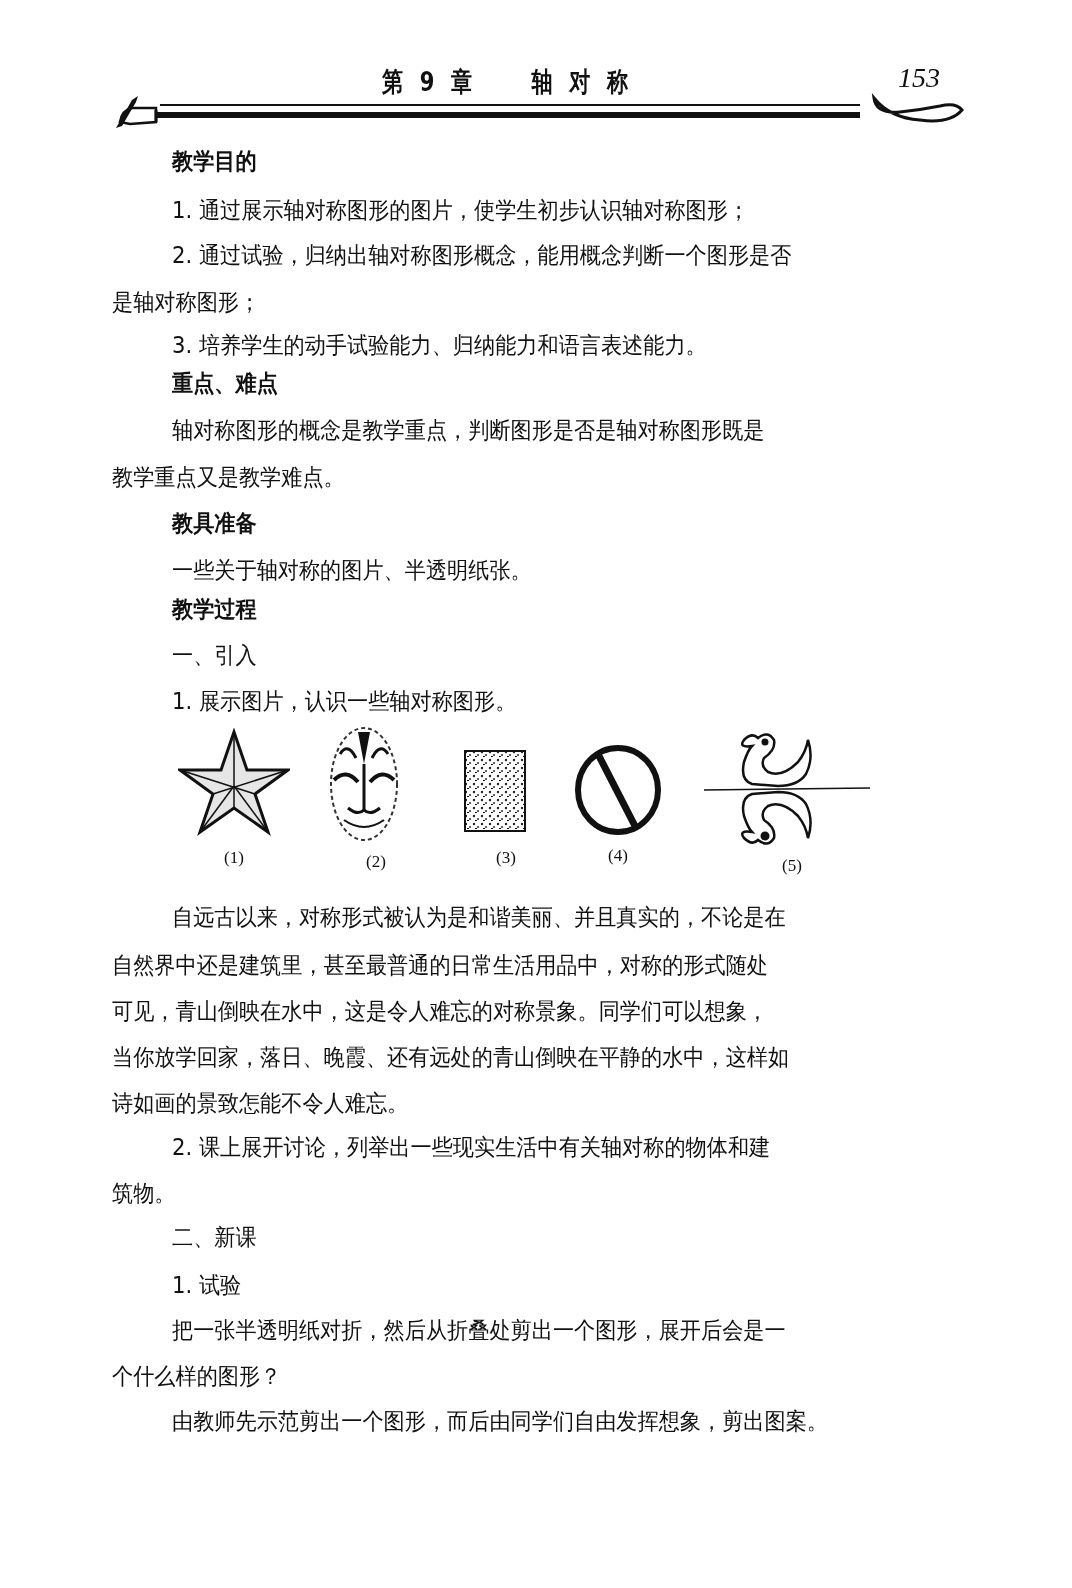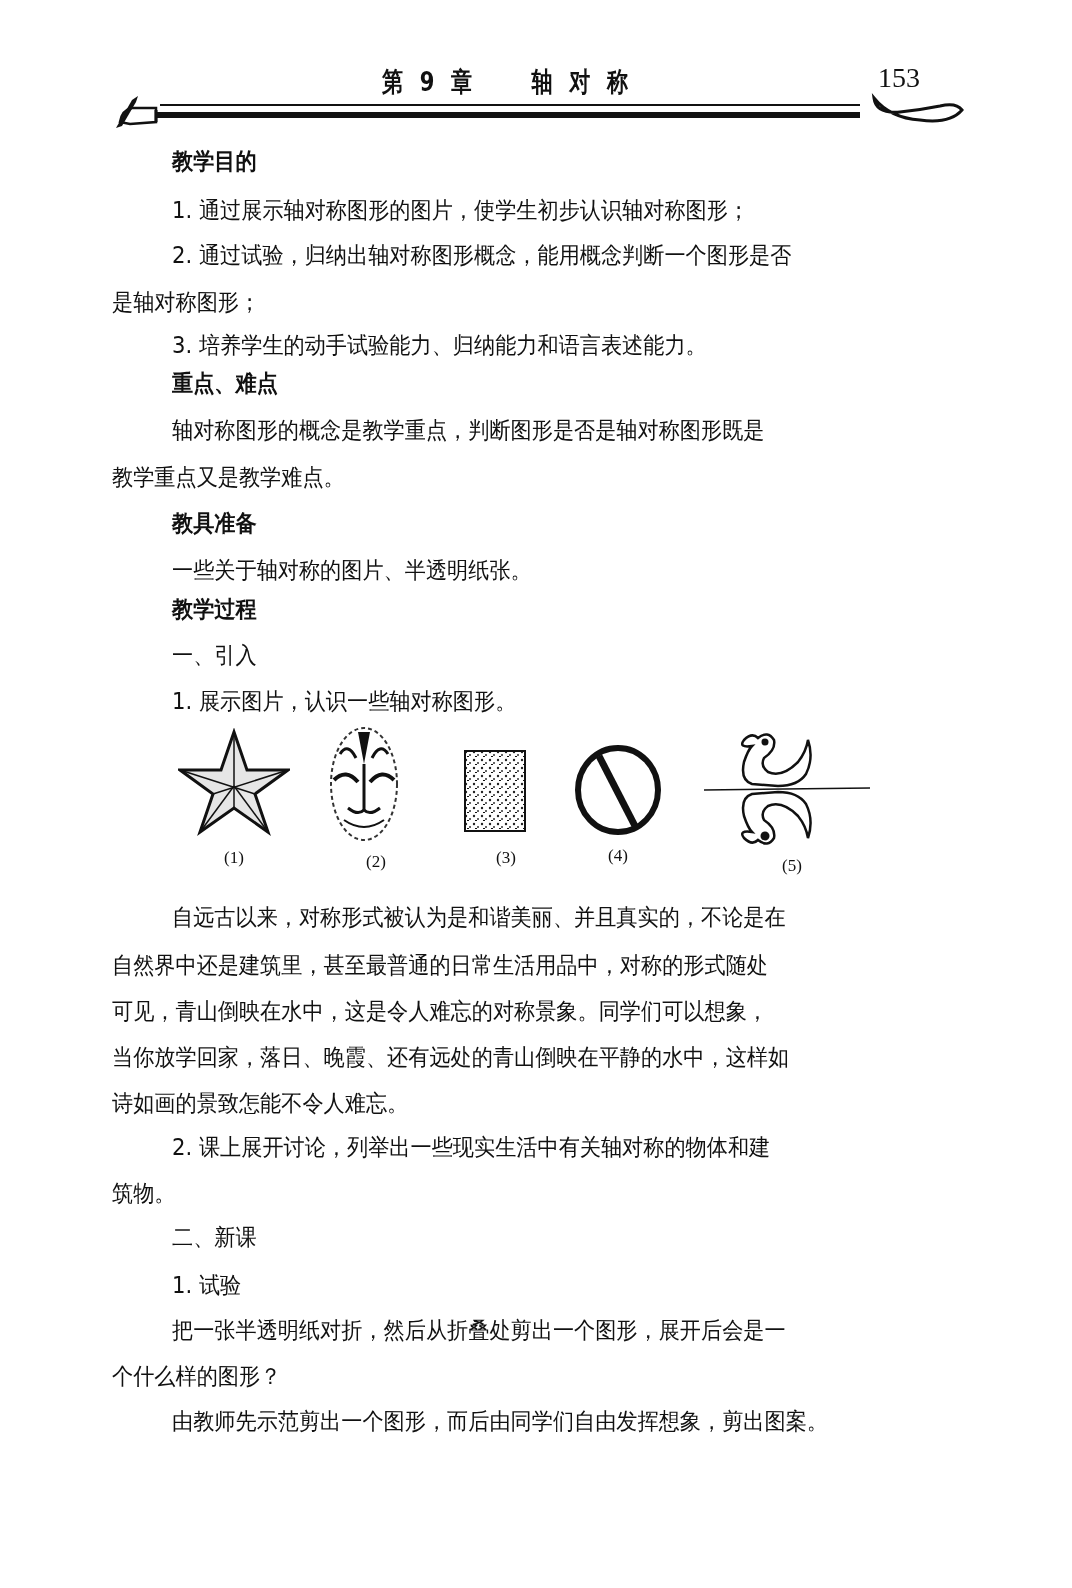--- a/index.html
+++ b/index.html
@@ -27,22 +27,23 @@
       font-family: "DejaVu Sans", sans-serif;
       font-weight: bold;
       transform: scaleX(0.78);
       transform-origin: left top;
       white-space: nowrap;
     }
     .header-title .gap { display: inline-block; width: 70px; }
     .page-number {
       position: absolute;
       top: 62px;
-      left: 878px;
+      left: 898px;
       font-size: 28px;
+      font-style: italic;
       font-family: "Liberation Serif", serif;
     }
     .header-rule-thin {
       position: absolute;
       top: 104px;
       left: 160px;
       width: 700px;
       height: 2px;
       background: #111;
     }

